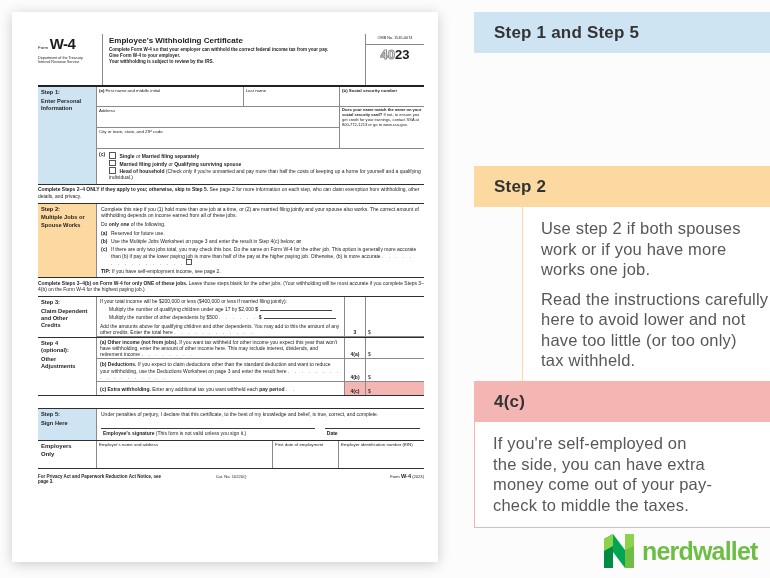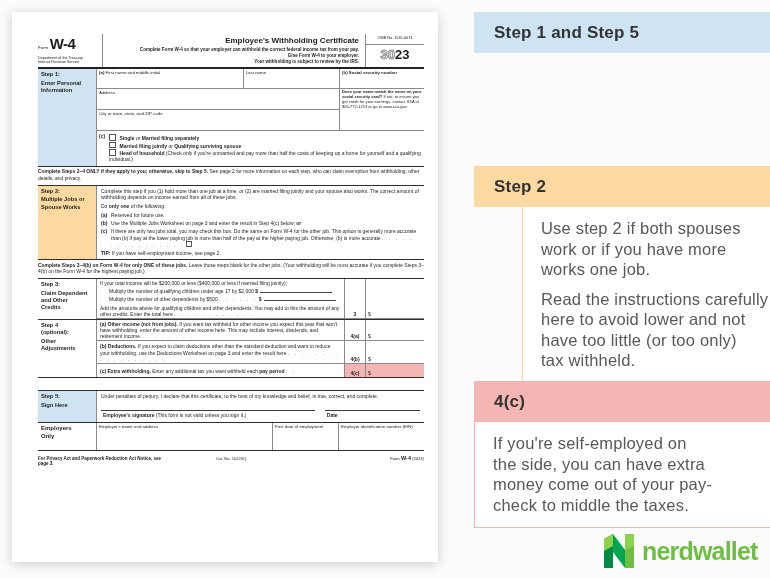--- a/index.html
+++ b/index.html
@@ -10,21 +10,21 @@
   .sheet{position:absolute;left:12px;top:12px;width:426px;height:550px;background:#fff;
          box-shadow:0 2px 12px rgba(0,0,0,.20);}
   .form{position:absolute;left:26px;top:22px;width:386px;font-size:5px;line-height:1.24;color:#1d1d1d;}
   .b{font-weight:bold;}
   
   .hdr{display:flex;border-bottom:2px solid #222;}
   .hdr-left{width:62px;padding:1px 2px 1px 0;}
   .formword{font-size:4.4px;}
   .w4num{font-size:15px;font-weight:bold;letter-spacing:-.5px;}
   .dept{font-size:3.7px;line-height:1.2;margin-top:2px;color:#222;}
-  .hdr-mid{flex:1;border-left:1px solid #8a8a8a;border-right:1px solid #8a8a8a;text-align:right;padding:2px 6px 2px;}
+  .hdr-mid{flex:1;border-left:1px solid #8a8a8a;border-right:1px solid #8a8a8a;text-align:left;padding:2px 6px 20px;}
   .hdr-title{font-size:8px;font-weight:bold;margin-bottom:1.5px;}
   .hdr-sub{font-size:4.55px;font-weight:bold;line-height:1.3;}
   .hdr-right{width:58px;text-align:center;}
   .omb{font-size:3.8px;padding:2px 0 3px;border-bottom:1px solid #8a8a8a;}
   .year{font-size:13px;font-weight:bold;padding-top:2px;}
   .y20{color:#fff;-webkit-text-stroke:1px #8f8f8f;}
   
   .sec{display:flex;border-bottom:1.6px solid #2e2e2e;}
   .slabel{width:58px;box-sizing:border-box;padding:2px 3px;}
   .slabel .sn{font-weight:bold;font-size:5.7px;margin-bottom:1.5px;}
@@ -119,21 +119,21 @@
         </div>
         <div class="hdr-mid">
           <div class="hdr-title">Employee's Withholding Certificate</div>
           <div class="hdr-sub">Complete Form W-4 so that your employer can withhold the correct federal income tax from your pay.</div>
           <div class="hdr-sub">Give Form W-4 to your employer.</div>
           <div class="hdr-sub">Your withholding is subject to review by the IRS.</div>
         </div>
         <div class="hdr-right">
           <div class="omb">OMB No. 1545-0074</div>
           <div class="year">
-            <span class="y20">30</span><span>23</span>
+            <span class="y20">40</span><span>23</span>
           </div>
         </div>
       </div>
 
       <div class="sec">
         <div class="slabel blue">
           <div class="sn">Step 1:</div>
           <div class="sname">Enter Personal Information</div>
         </div>
         <div class="sbody">

